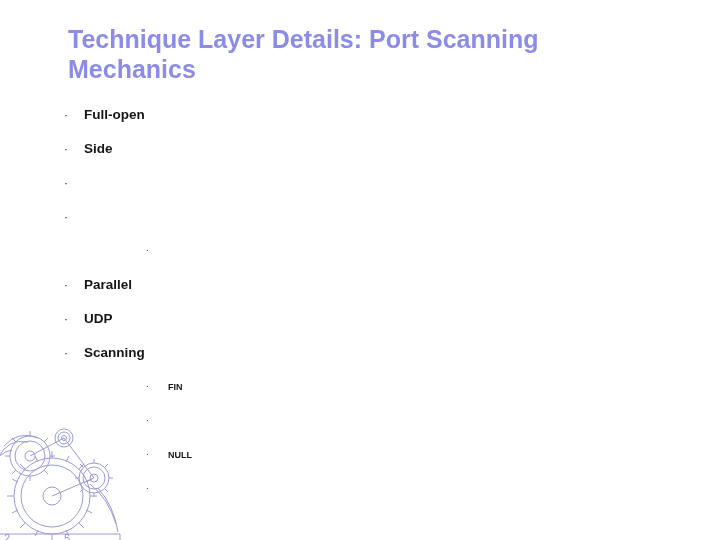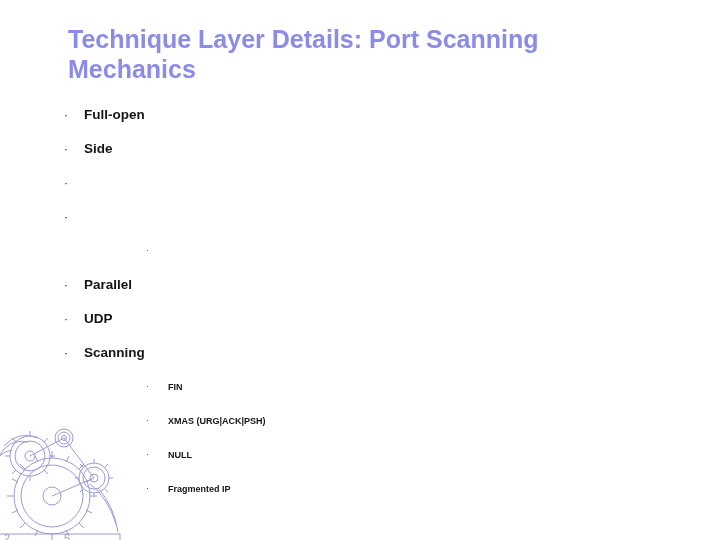--- a/index.html
+++ b/index.html
@@ -216,27 +216,25 @@
       <span class="txt">Scanning</span>
     </div>
 
     <div class="l2">
       <span class="bul">·</span>
       <span class="txt">FIN</span>
     </div>
 
     <div class="l2">
       <span class="bul">·</span>
-      <span class="txt">XMAS (URG|ACK|PSH)</span>
     </div>
 
     <div class="l2">
       <span class="bul">·</span>
       <span class="txt">NULL</span>
     </div>
 
     <div class="l2">
       <span class="bul">·</span>
-      <span class="txt">Fragmented IP</span>
     </div>
 
   </div>
 </div>
 
 </body></html>

